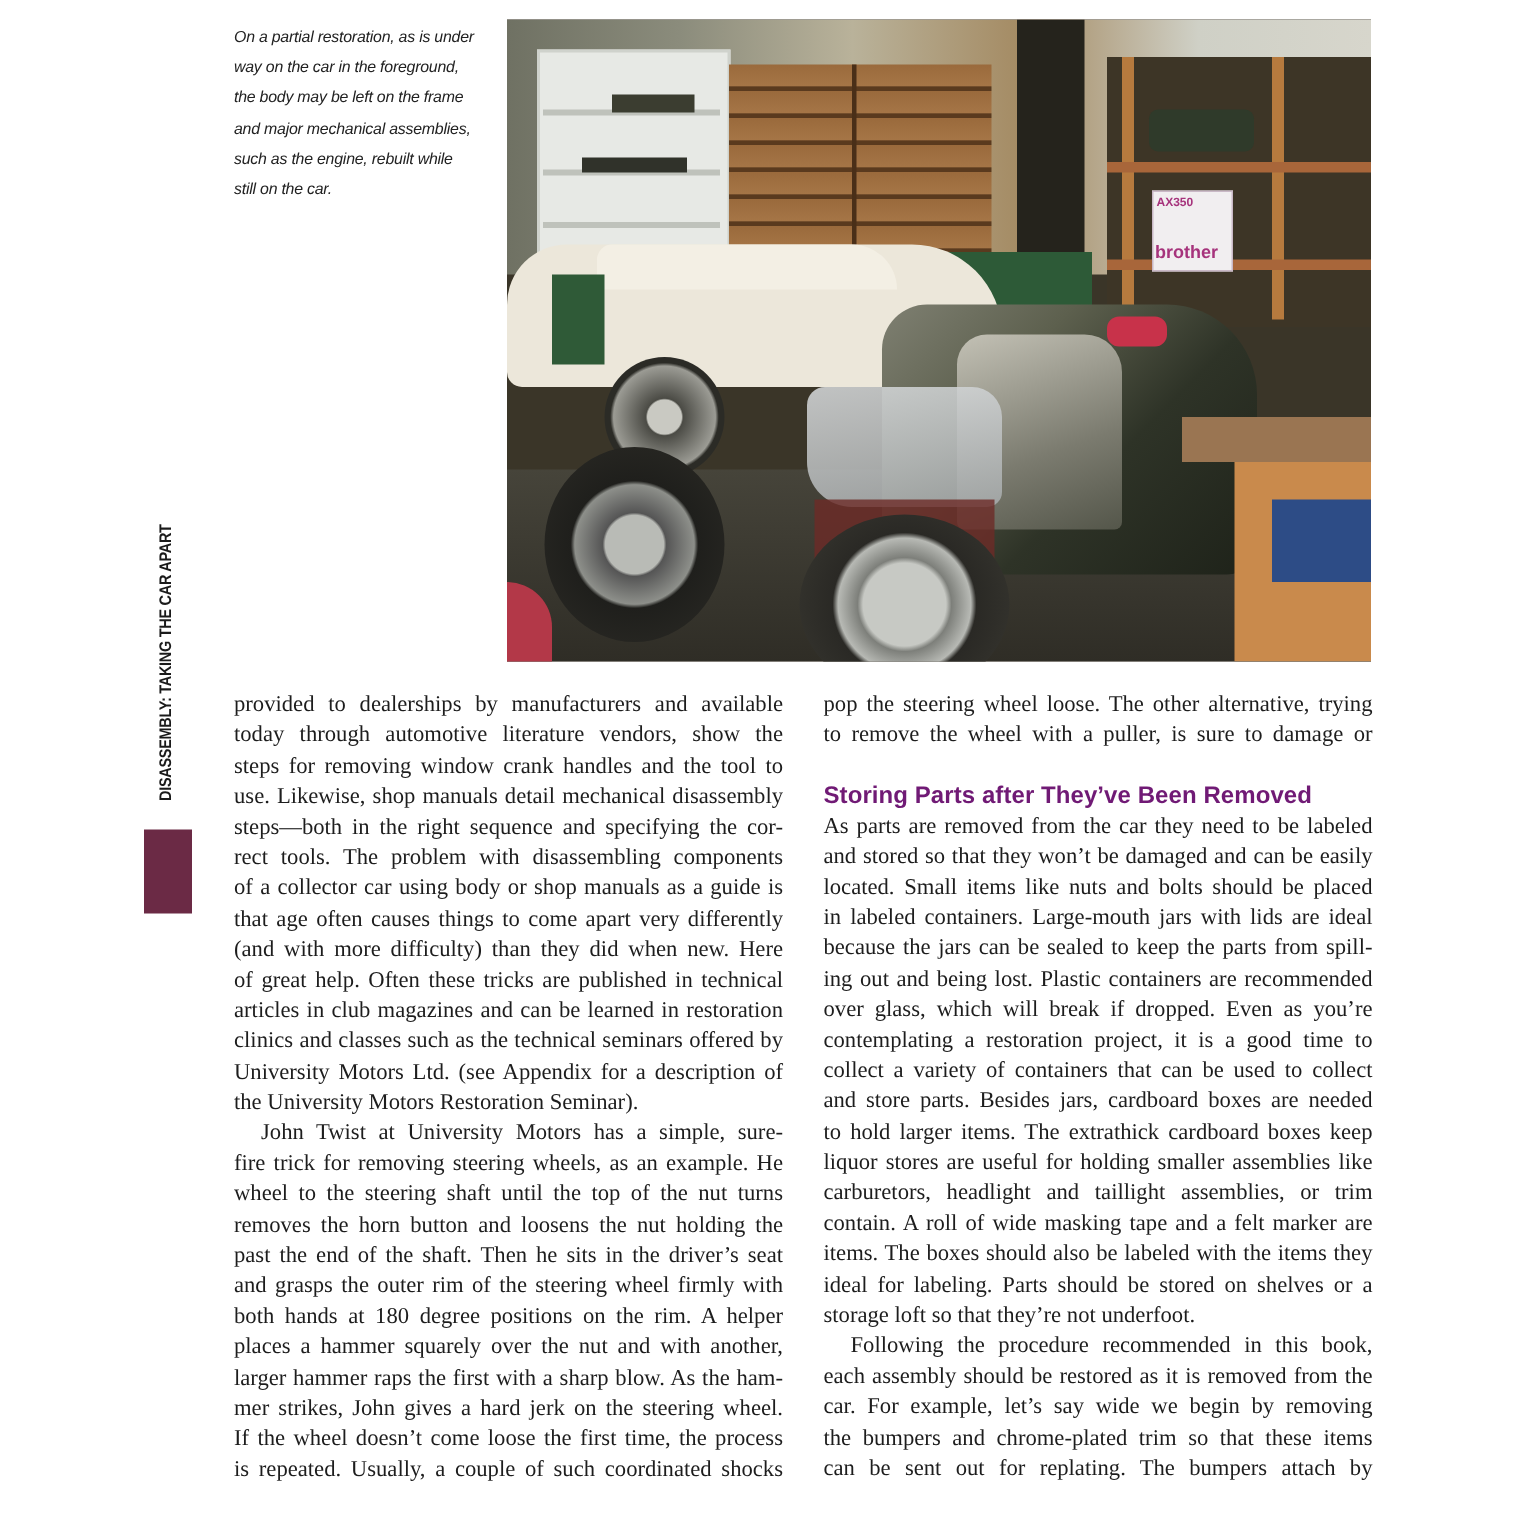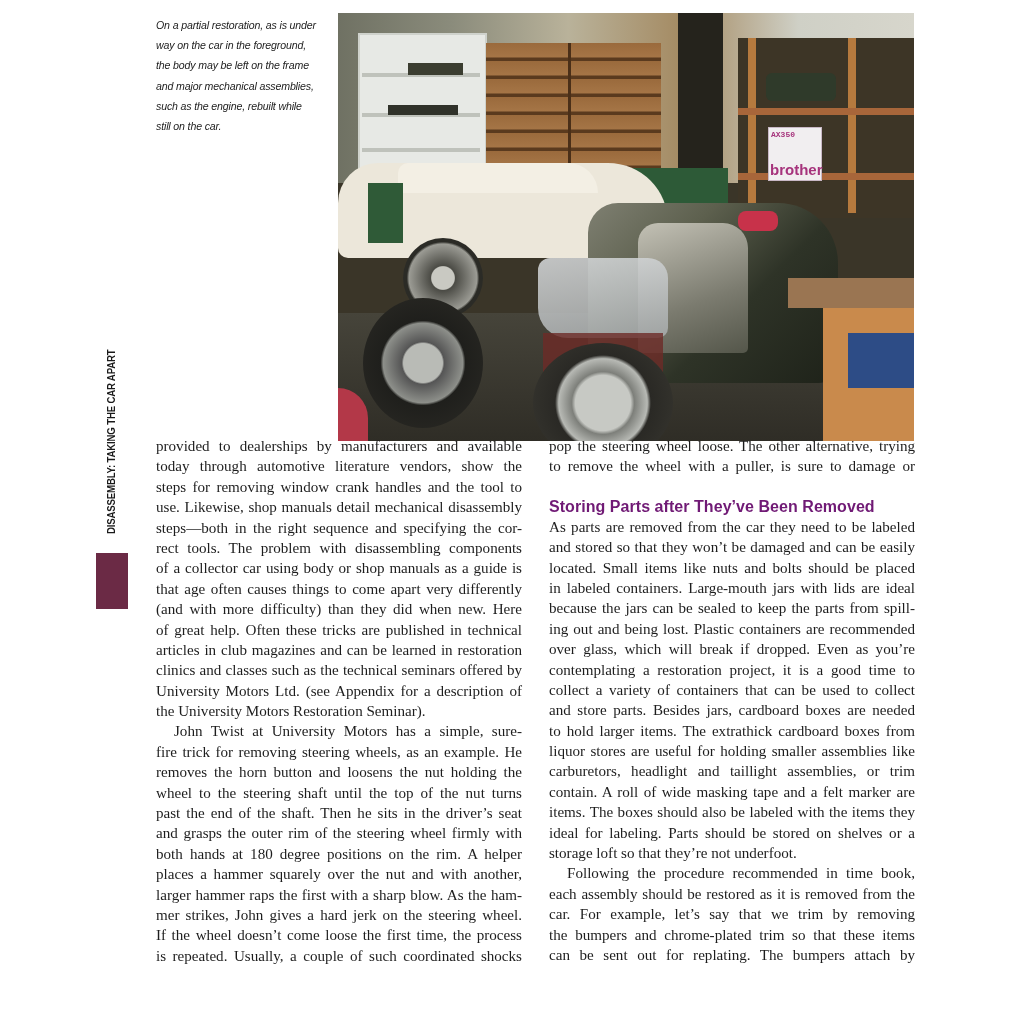--- a/index.html
+++ b/index.html
@@ -29,21 +29,21 @@
   }
 
   
   .photo {
     position: absolute; left: 338px; top: 13px; width: 576px; height: 428px;
     overflow: hidden; background: #3a3528;
   }
   .photo div { position: absolute; }
 
   .col {
-    position: absolute; top: 436px; width: 366px;
+    position: absolute; top: 460px; width: 366px;
     font-family: "Liberation Serif", serif; font-size: 15.1px;
     line-height: 20.4px; color: #1d1d1d; text-align: justify;
   }
   .col-left { left: 156px; }
   .col-right { left: 549px; }
   .line { display: block; white-space: nowrap; text-align: justify; text-align-last: justify; height: 20.4px; }
   .line.last { text-align-last: left; }
   .line.indent { text-indent: 18px; }
   .heading {
     display: block; font-family: "Liberation Sans", sans-serif; font-weight: bold;
@@ -80,22 +80,22 @@
   <div style="left:340px;top:0;width:45px;height:160px;background:#25231c;"></div>
 
   <div style="left:400px;top:25px;width:176px;height:180px;background:#3d3526;"></div>
   <div style="left:410px;top:25px;width:8px;height:175px;background:#b67a3e;"></div>
   <div style="left:510px;top:25px;width:8px;height:175px;background:#b67a3e;"></div>
   <div style="left:400px;top:95px;width:176px;height:7px;background:#a8663a;"></div>
   <div style="left:400px;top:160px;width:176px;height:7px;background:#a8663a;"></div>
   <div style="left:428px;top:60px;width:70px;height:28px;background:#2f3a2a;border-radius:6px;"></div>
 
   <div style="left:430px;top:114px;width:52px;height:52px;background:#f1eef0;border:1px solid #c9b8c6;"></div>
-  <div style="left:432px;top:148px;width:50px;font-family:'Liberation Sans',sans-serif;font-size:15px;color:#a6337c;font-weight:bold;">brother</div>
-  <div style="left:433px;top:117px;font-family:Liberation Mono, monospace;font-size:8px;color:#a6337c;font-weight:bold;">AX350</div>
+  <div style="left:432px;top:148px;width:50px;font-family:'Liberation Sans',sans-serif;font-size:12px;color:#a6337c;font-weight:bold;">brother</div>
+  <div style="left:433px;top:117px;font-family:Liberation Sans, sans-serif;font-size:8px;color:#a6337c;font-weight:bold;">AX350</div>
 
   <div style="left:180px;top:155px;width:210px;height:40px;background:#2d5a37;"></div>
 
   <div style="left:0;top:300px;width:576px;height:128px;background:linear-gradient(180deg,#46443a,#2f2d26);"></div>
 
   <div style="left:0;top:150px;width:330px;height:95px;background:#ece7da;border-radius:40px 60px 10px 10px;"></div>
   <div style="left:60px;top:150px;width:200px;height:30px;background:#f3efe4;border-radius:10px 30px 0 0;"></div>
   <div style="left:30px;top:170px;width:35px;height:60px;background:#2f5a37;"></div>
   <div style="left:65px;top:225px;width:80px;height:80px;border-radius:50%;background:radial-gradient(circle,#c9c9c2 0,#c9c9c2 20%,#4b4b45 22%,#9b9b94 60%,#2b2b26 64%,#2b2b26 100%);"></div>
 
@@ -130,22 +130,22 @@
     <span class="line">of a collector car using body or shop manuals as a guide is</span>
     <span class="line">that age often causes things to come apart very differently</span>
     <span class="line">(and with more difficulty) than they did when new. Here</span>
     <span class="line">of great help. Often these tricks are published in technical</span>
     <span class="line">articles in club magazines and can be learned in restoration</span>
     <span class="line">clinics and classes such as the technical seminars offered by</span>
     <span class="line">University Motors Ltd. (see Appendix for a description of</span>
     <span class="line last">the University Motors Restoration Seminar).</span>
     <span class="line indent">John Twist at University Motors has a simple, sure-</span>
     <span class="line">fire trick for removing steering wheels, as an example. He</span>
+    <span class="line">wheel to the steering shaft until the top of the nut turns</span>
     <span class="line">removes the horn button and loosens the nut holding the</span>
-    <span class="line">wheel to the steering shaft until the top of the nut turns</span>
     <span class="line">past the end of the shaft. Then he sits in the driver’s seat</span>
     <span class="line">and grasps the outer rim of the steering wheel firmly with</span>
     <span class="line">both hands at 180 degree positions on the rim. A helper</span>
     <span class="line">places a hammer squarely over the nut and with another,</span>
     <span class="line">larger hammer raps the first with a sharp blow. As the ham-</span>
     <span class="line">mer strikes, John gives a hard jerk on the steering wheel.</span>
     <span class="line">If the wheel doesn’t come loose the first time, the process</span>
     <span class="line">is repeated. Usually, a couple of such coordinated shocks</span>
   </div>
 
@@ -159,26 +159,26 @@
       <span class="line">As parts are removed from the car they need to be labeled</span>
       <span class="line">and stored so that they won’t be damaged and can be easily</span>
       <span class="line">located. Small items like nuts and bolts should be placed</span>
       <span class="line">in labeled containers. Large-mouth jars with lids are ideal</span>
       <span class="line">because the jars can be sealed to keep the parts from spill-</span>
       <span class="line">ing out and being lost. Plastic containers are recommended</span>
       <span class="line">over glass, which will break if dropped. Even as you’re</span>
       <span class="line">contemplating a restoration project, it is a good time to</span>
       <span class="line">collect a variety of containers that can be used to collect</span>
       <span class="line">and store parts. Besides jars, cardboard boxes are needed</span>
-      <span class="line">to hold larger items. The extrathick cardboard boxes from</span>
+      <span class="line">to hold larger items. The extrathick cardboard boxes keep</span>
       <span class="line">liquor stores are useful for holding smaller assemblies like</span>
       <span class="line">carburetors, headlight and taillight assemblies, or trim</span>
       <span class="line">contain. A roll of wide masking tape and a felt marker are</span>
       <span class="line">items. The boxes should also be labeled with the items they</span>
       <span class="line">ideal for labeling. Parts should be stored on shelves or a</span>
       <span class="line last">storage loft so that they’re not underfoot.</span>
-      <span class="line indent">Following the procedure recommended in time book,</span>
+      <span class="line indent">Following the procedure recommended in this book,</span>
       <span class="line">each assembly should be restored as it is removed from the</span>
-      <span class="line">car. For example, let’s say that we trim by removing</span>
+      <span class="line">car. For example, let’s say wide we begin by removing</span>
       <span class="line">the bumpers and chrome-plated trim so that these items</span>
       <span class="line">can be sent out for replating. The bumpers attach by</span>
     </div>
 </div>
 
 </body></html>

